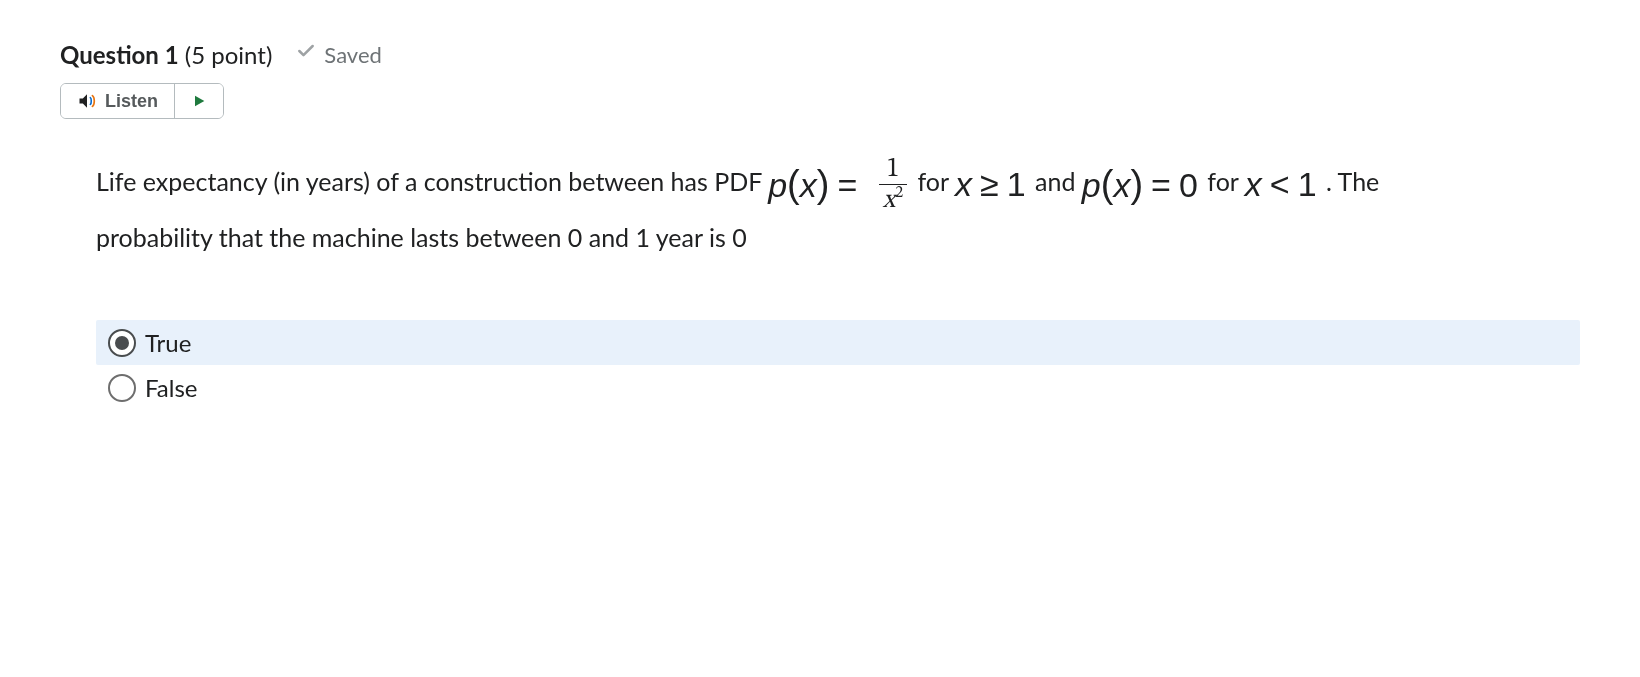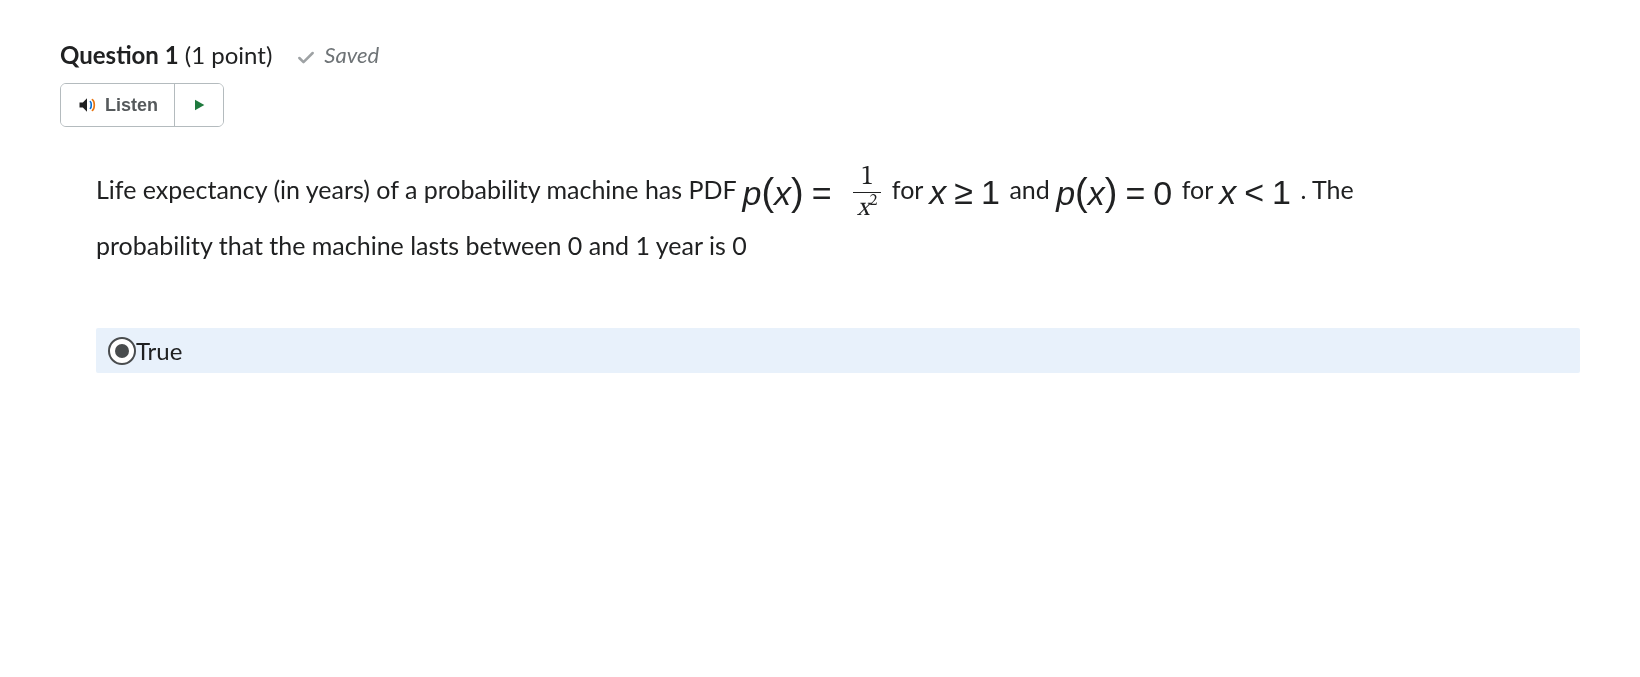--- a/index.html
+++ b/index.html
@@ -18,33 +18,32 @@
     gap: 24px;
     margin-bottom: 14px;
   }
   .qtitle {
     font-size: 24px;
     color: #202122;
   }
   .qtitle b { font-weight: 700; margin-top: 42px; }
   .saved {
     display: flex;
-    align-items: flex-end;
+    align-items: flex-start;
     gap: 8px;
     color: #6e7376;
-    font-style: italic;
     font-size: 22px;
   }
   .saved svg { width: 20px; height: 20px; }
   .listen-group {
     display: inline-flex;
     border: 1px solid #b4bbbe;
     border-radius: 6px;
     overflow: hidden;
-    height: 44px;
+    height: 36px;
     margin-bottom: 36px;
   }
   .listen-btn {
     display: flex;
     align-items: center;
     gap: 8px;
     padding: 0 16px;
     font-size: 18px;
     font-weight: 700;
     color: #565a5c;
@@ -85,21 +84,21 @@
   .frac .top { padding: 0 4px; font-size: 26px; }
   .frac .bot { border-top: 1.5px solid #202122; padding: 0 4px; font-size: 26px; }
   .frac .bot .exp { font-size: 16px; vertical-align: super; }
   .frac .bot .xi { font-style: italic; }
   .options {
     padding-left: 36px;
   }
   .option {
     display: flex;
     align-items: center;
-    gap: 0;
+    gap: 9px;
     padding: 8px 12px;
     font-size: 24px;
     cursor: pointer;
     border-radius: 2px;
   }
   .option.selected { background: #e8f1fb; }
   .radio {
     width: 28px;
     height: 28px;
     border: 2px solid #6e6e6e;
@@ -121,21 +120,21 @@
   .option.selected .radio .dot { display: block; }
 </style>
 </head>
 <body>
 
 
 
 <div class="header">
   <div class="qtitle">
     <b><span>Question</span> <span>1</span></b>
-    <span>(1 point)</span>
+    <span>(5 point)</span>
   </div>
   <div class="saved">
     <svg viewBox="0 0 24 24" fill="none" stroke="#9ea2a4" stroke-width="3" stroke-linecap="round" stroke-linejoin="round">
         <polyline points="20 6 9 17 4 12"></polyline>
       </svg>
     <span>Saved</span>
   </div>
 </div>
 
 <div class="listen-group">
@@ -148,21 +147,21 @@
     <span>Listen</span>
   </button>
   <button class="listen-btn">
     <svg width="16" height="16" viewBox="0 0 24 24">
         <path d="M6 4l14 8-14 8V4z" fill="#1f7a3e"></path>
       </svg>
   </button>
 </div>
 
 <div class="question-body">
-  <span>Life expectancy (in years) of a probability machine has PDF </span>
+  <span>Life expectancy (in years) of a construction between has PDF </span>
   <span class="math">
     <span>p</span><span class="paren">(</span><span>x</span><span class="paren">)</span><span class="eq">=</span>
   </span>
   <span class="frac">
     <span class="top">1</span>
     <span class="bot"><span class="xi">x</span><span class="exp">2</span></span>
   </span>
   <span> for </span>
   <span class="math">
     <span>x</span><span class="eq">≥</span><span class="num">1</span>
@@ -177,16 +176,20 @@
   </span><span>. </span><span>The probability that the machine lasts between 0 and 1 year is 0</span>
 </div>
 
 <div class="options">
   <div class="option selected">
     <span class="radio">
         <span class="dot"></span>
       </span>
     <span>True</span>
   </div>
+  <div class="option">
+    <span class="radio"></span>
+    <span>False</span>
+  </div>
 </div>
 
 
 
 
 </body></html>

